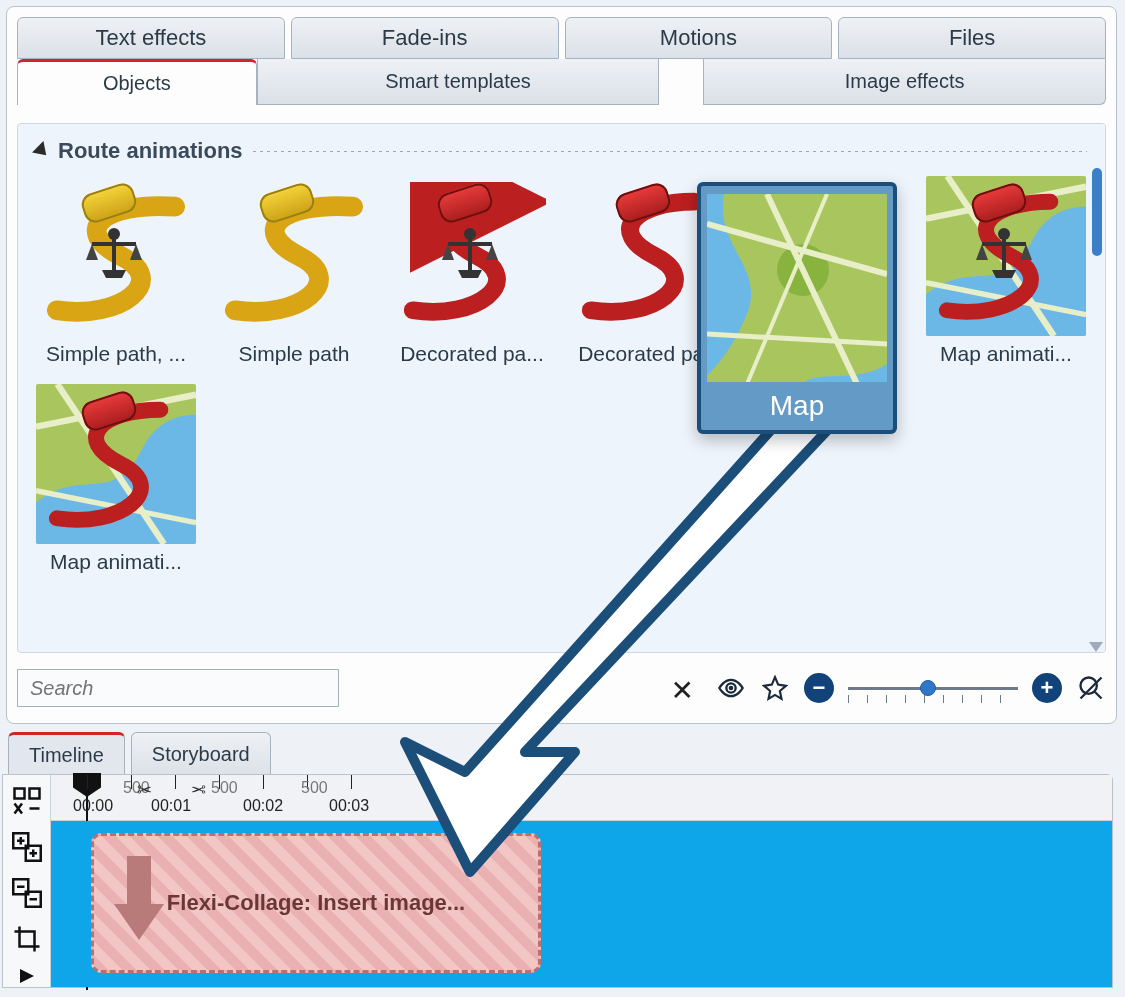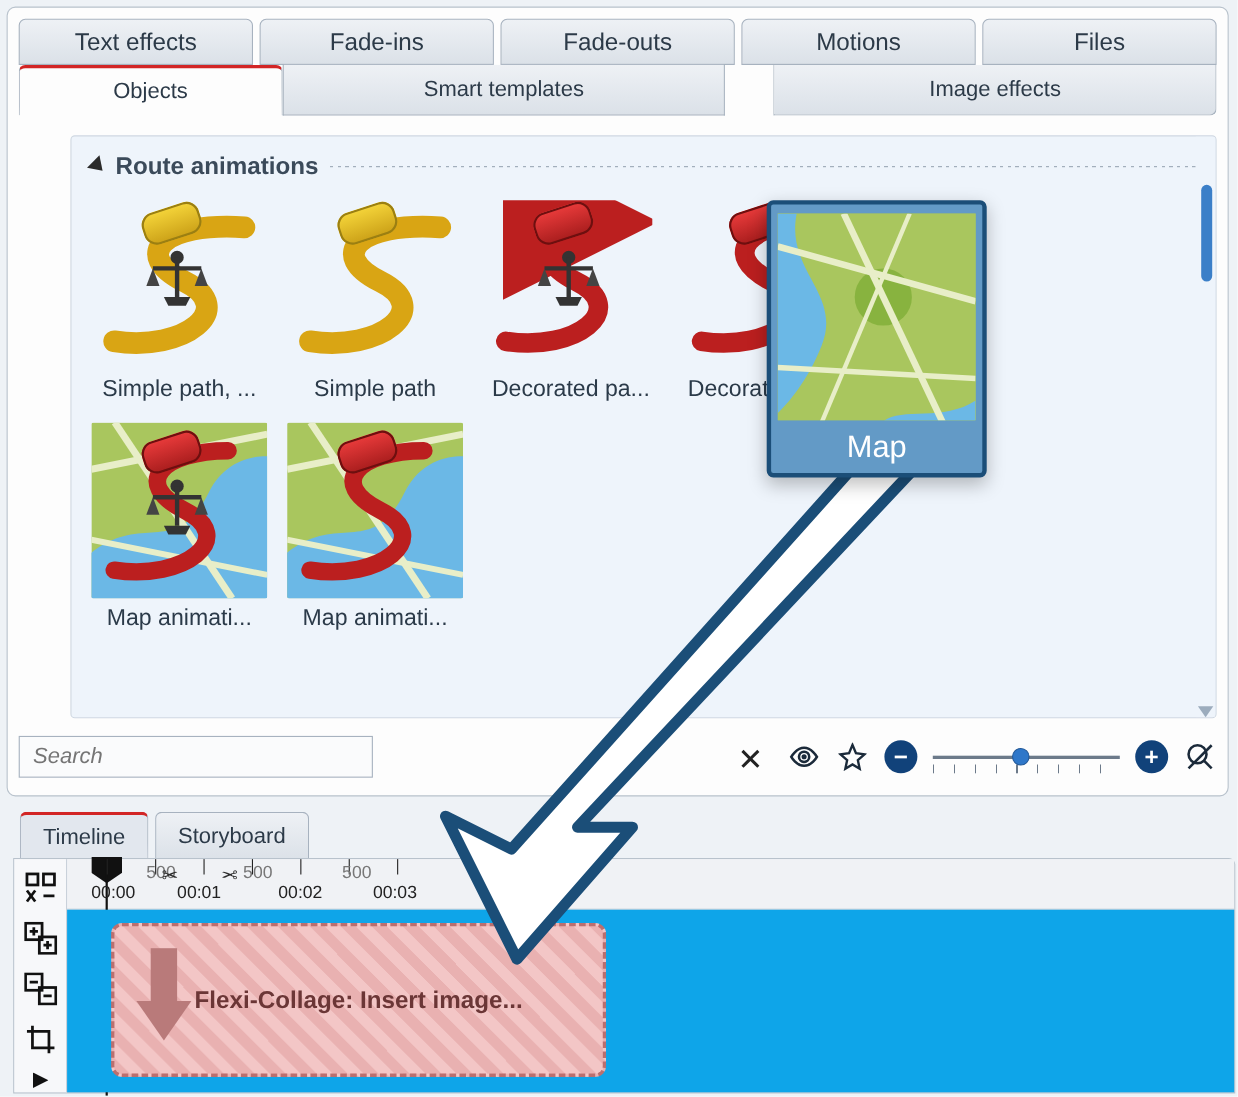--- a/index.html
+++ b/index.html
@@ -69,21 +69,20 @@
 
   
   .gallery {
     position:absolute;
     top:116px; left:10px; right:10px; bottom:70px;
     background: #eef4fb;
     border: 1px solid #cfd8e2;
     border-radius: 4px;
     padding: 14px 18px;
     overflow:hidden;
-    margin-left:47px;
   }
   .section-header {
     display:flex; align-items:center; gap:10px;
     font-size: 22px; color:#3b4a5a; font-weight:600;
     margin-bottom:12px;
   }
   .triangle {
     width:0;height:0;border-left:12px solid #2b2b2b;
     border-top:8px solid transparent;border-bottom:8px solid transparent;
     transform:rotate(45deg);
@@ -190,21 +189,21 @@
   }
   .round-btn{
     width:30px;height:30px;border-radius:50%;
     background:#11427a;color:#fff;
     display:flex;align-items:center;justify-content:center;
     font-size:22px;font-weight:bold;cursor:pointer;
   }
 
   
   .timeline-panel {
-    margin:12px;
+    margin:2px;
     width:1111px; height:258px;
     position:relative;
   }
   .tl-tabs{
     display:flex; gap:6px; padding:2px 0 0 6px;
   }
   .tl-tab{
     height:44px; padding:0 20px;
     background:linear-gradient(#eef1f5,#dbe1e8);
     border:1px solid #a7b2bf; border-bottom:none;
@@ -314,21 +313,20 @@
   }
 </style>
 </head>
 <body>
 
 <div class="toolbox">
 
   <div class="tabs-row1">
     <div class="tab-top">Text effects</div>
     <div class="tab-top">Fade-ins</div>
-    <div class="tab-top">Fade-outs</div>
     <div class="tab-top">Motions</div>
     <div class="tab-top">Files</div>
   </div>
 
   <div class="tabs-row2">
     <div class="tab-main active">Objects</div>
     <div class="tab-main">Smart templates</div>
     <div class="tab-main">Image effects</div>
   </div>
 

